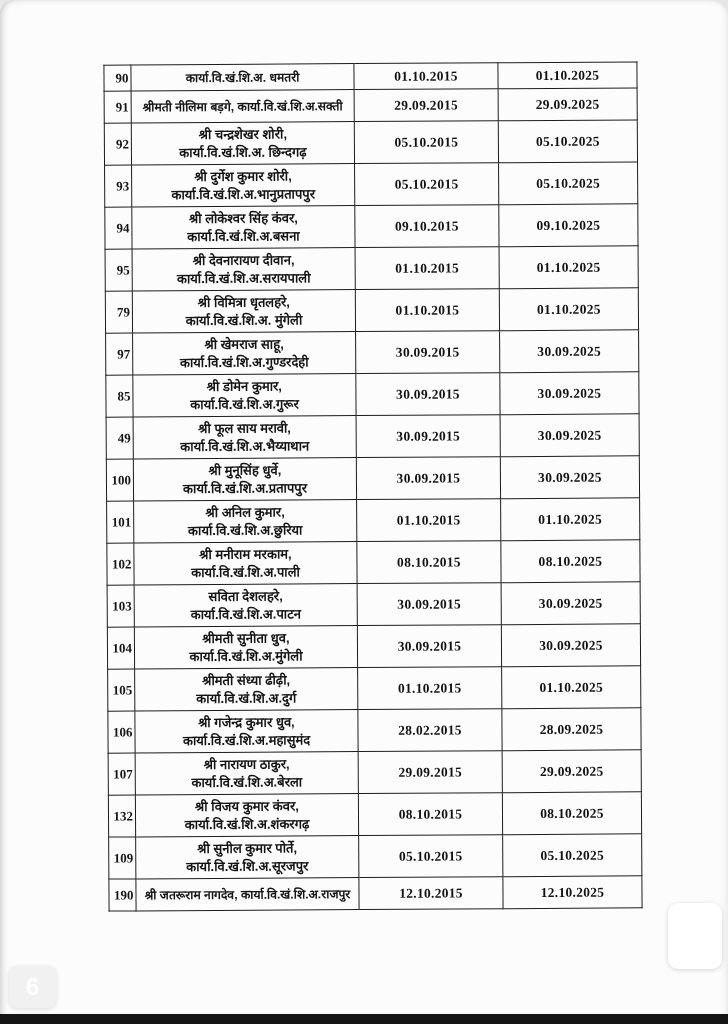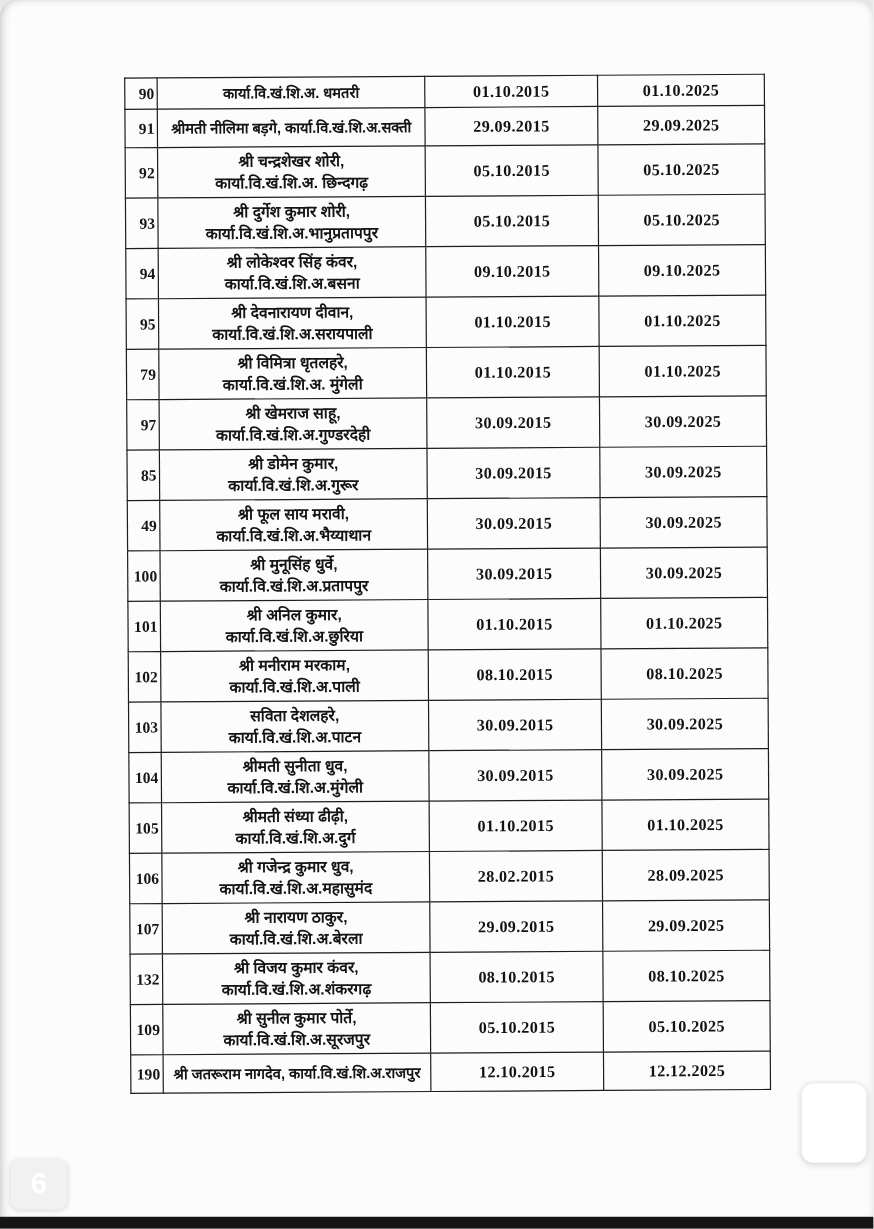--- a/index.html
+++ b/index.html
@@ -255,21 +255,21 @@
               </td>
               <td class="c-from">05.10.2015</td>
               <td class="c-to">05.10.2025</td>
             </tr>
             <tr class="r-one">
               <td class="c-no">190</td>
               <td class="c-name">
                 <div>श्री जतरूराम नागदेव, कार्या.वि.खं.शि.अ.राजपुर</div>
               </td>
               <td class="c-from">12.10.2015</td>
-              <td class="c-to">12.12.2025</td>
+              <td class="c-to">12.10.2025</td>
             </tr>
           </tbody>
       </table>
     </div>
   </div>
 
   <div class="page-badge">6</div>
 
   <div class="scroll-button"></div>
 

